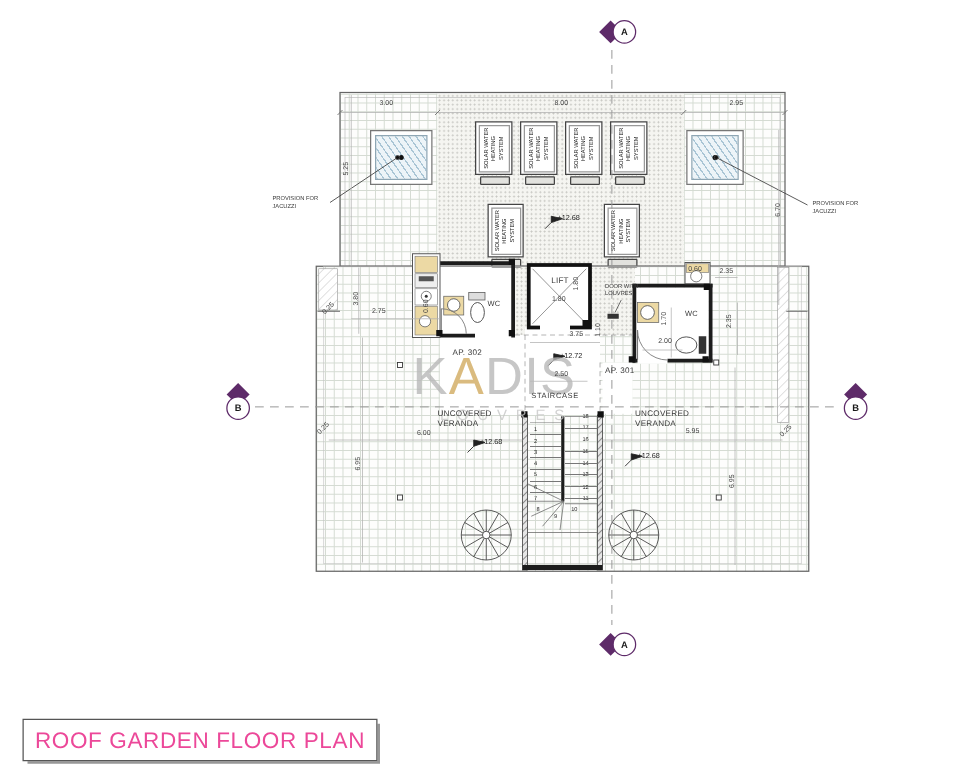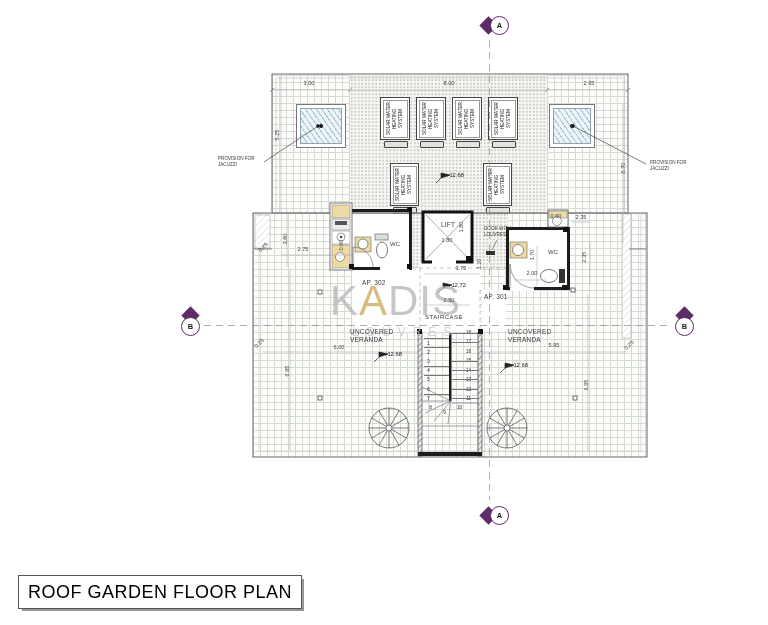--- a/index.html
+++ b/index.html
@@ -35,21 +35,21 @@
   .m-left .mdia{left:1px;top:8px;}  .m-left .mcir{left:9px;top:5px;}
   .m-up  .mdia{left:8px;top:1px;}   .m-up  .mcir{left:5px;top:9px;}
   .snum{position:absolute;width:9px;text-align:center;font-size:4.5px;color:#222;}
   .flight{position:absolute;background-image:repeating-linear-gradient(180deg,#777 0 0.7px,transparent 0.7px 9.3px);}
   #watermark{position:absolute;left:330px;top:280px;opacity:.78;pointer-events:none;}
   #wm-name{font-size:42px;color:#b7b7b7;letter-spacing:1px;line-height:1;}
   #wm-name .gold{color:#d0a95c;}
   #wm-tag{font-size:12px;color:#c6c6c6;letter-spacing:7px;margin:3px 0 0 22px;}
   #titlebox{position:absolute;left:18px;top:575px;width:282px;height:32px;border:1.5px solid #555;
         box-shadow:3px 3px 0 -1px #979797;display:flex;align-items:center;justify-content:center;
-        font-size:18px;letter-spacing:.5px;color:#000000;background:#fff;}
+        font-size:18px;letter-spacing:.5px;color:#ec4899;background:#fff;}
 </style>
 </head>
 <body>
 
 <div id="canvas">
 
   <div class="abs grid" style="left:272px;top:75px;width:78px;height:138px;"></div>
   <div class="abs grid" style="left:547px;top:75px;width:81px;height:138px;"></div>
   <div class="abs stipple" style="left:350px;top:75px;width:197px;height:138px;"></div>
   <div class="abs grid" style="left:253px;top:213px;width:394px;height:244px;"></div>

